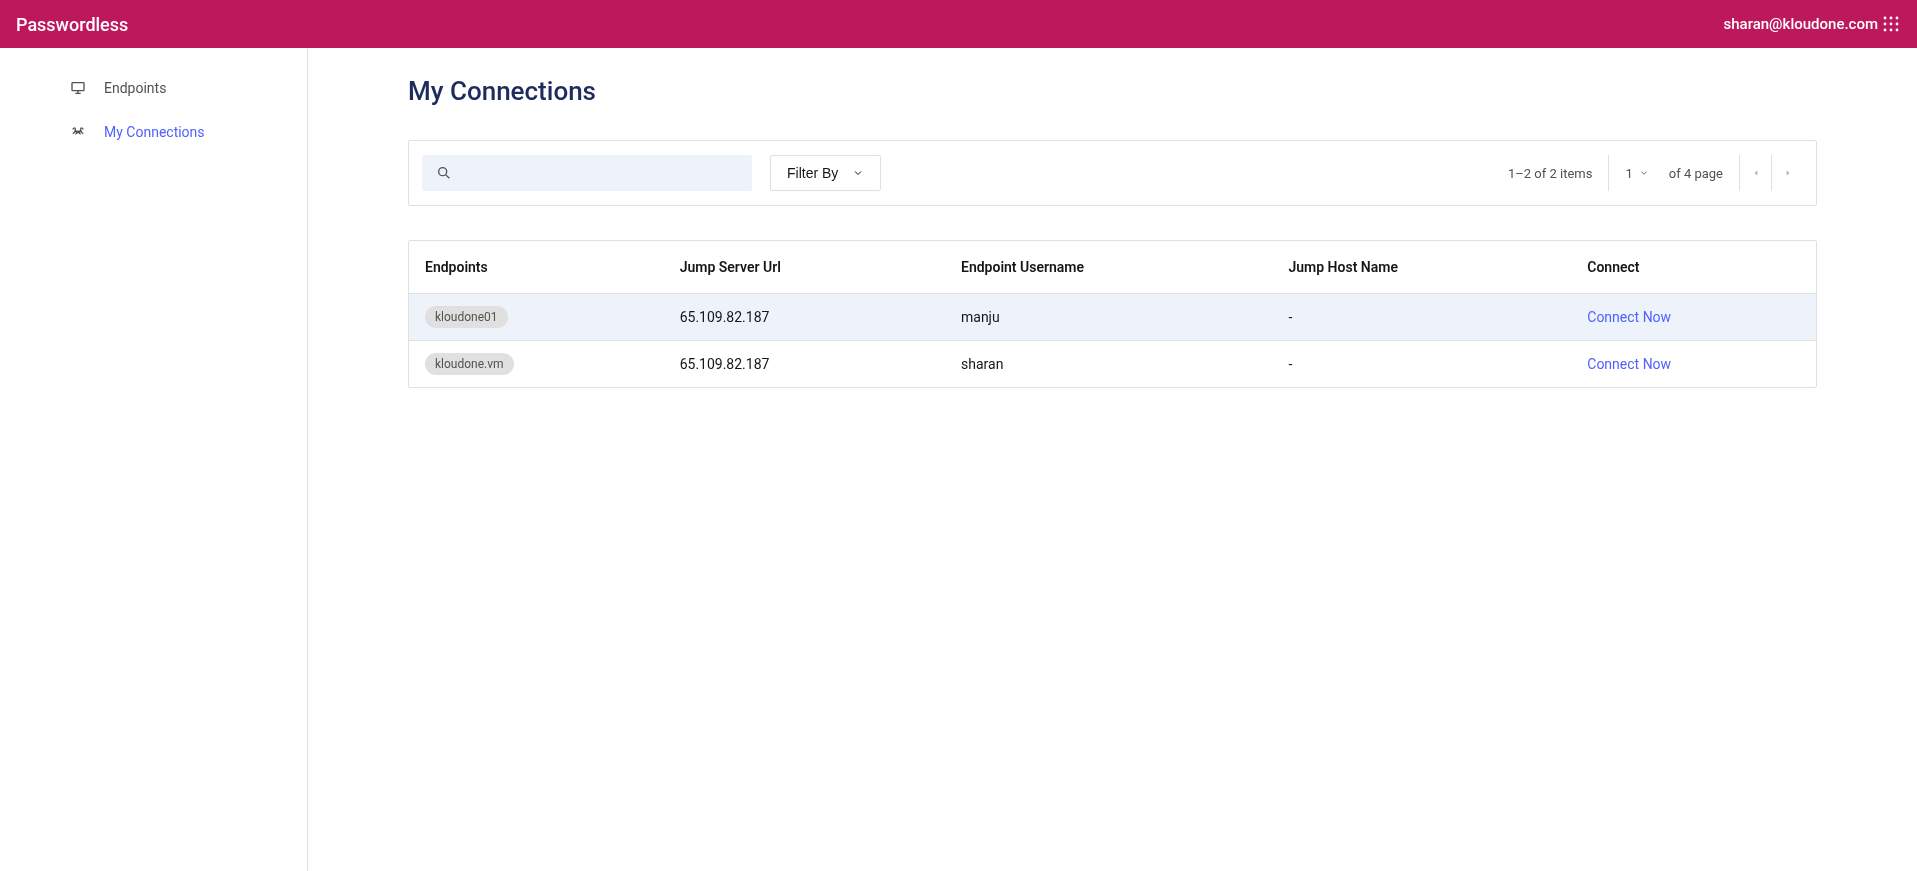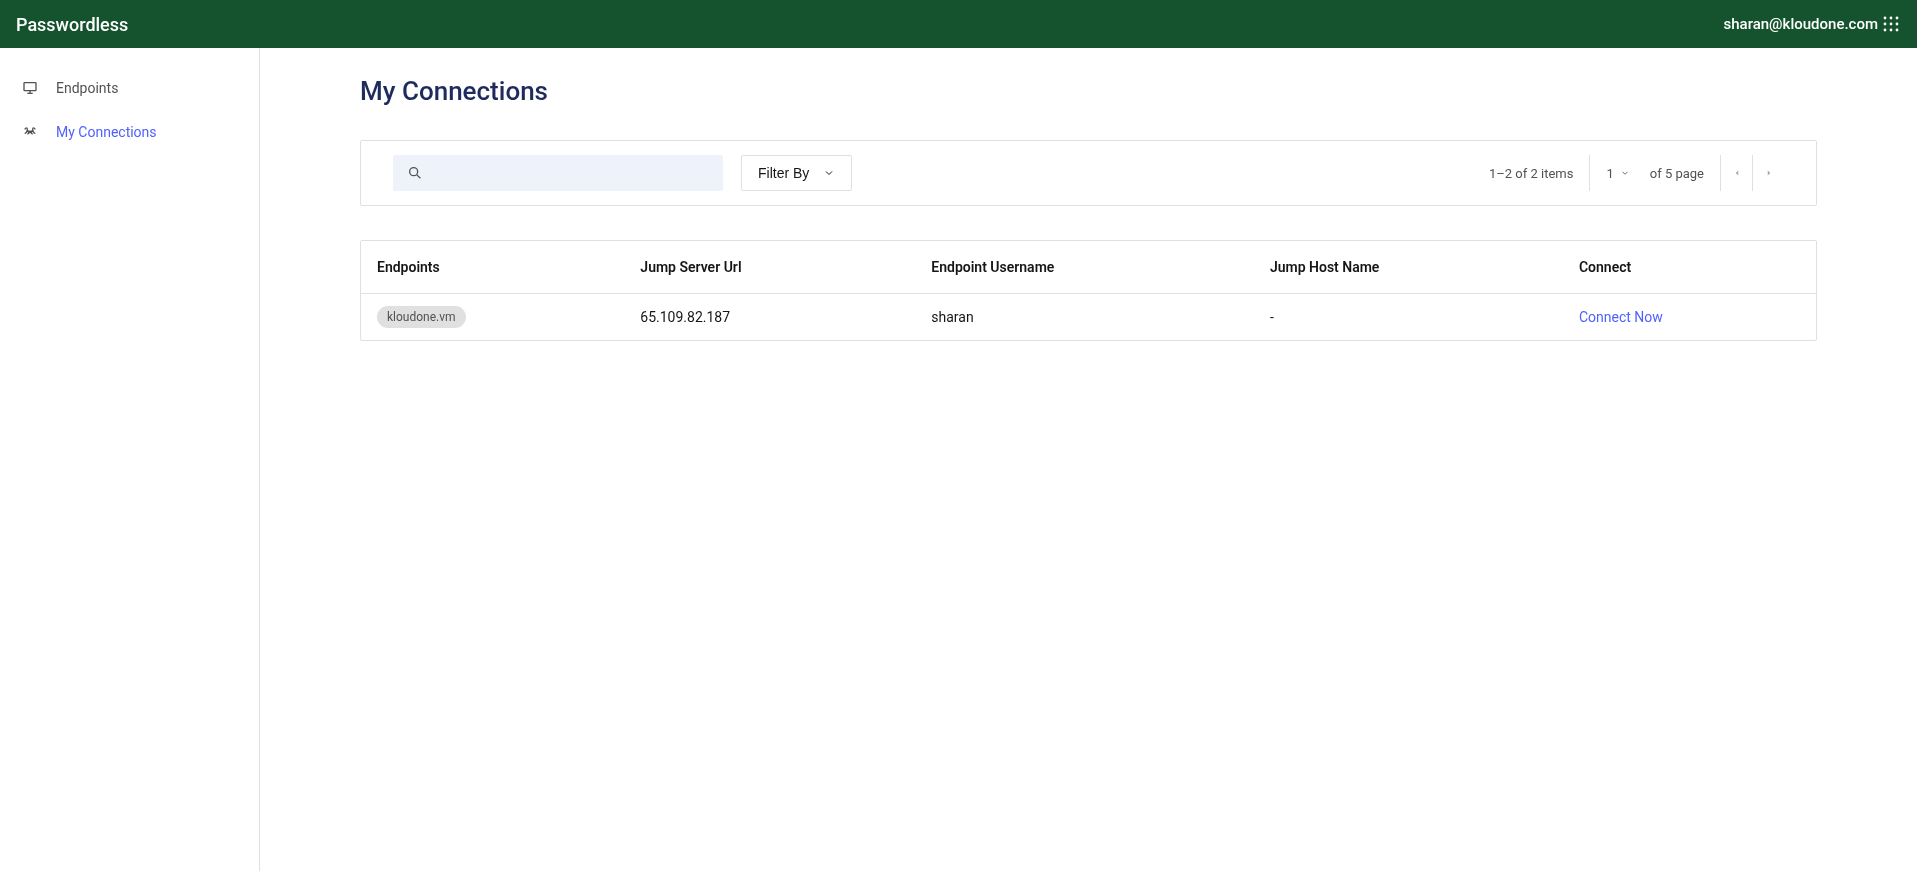--- a/index.html
+++ b/index.html
@@ -1,34 +1,34 @@
 <!DOCTYPE html>
 <html><head>
 <meta charset="utf-8">
 <style>
   * { box-sizing: border-box; margin: 0; padding: 0; }
   body { font-family: -apple-system, BlinkMacSystemFont, "Segoe UI", Roboto, Helvetica, Arial, sans-serif; background: #fff; color: #161616; }
   
-  .header { background: #14532d; height: 48px; display: flex; align-items: center; justify-content: space-between; padding: 0 16px; color: #fff; }
+  .header { background: #be185d; height: 48px; display: flex; align-items: center; justify-content: space-between; padding: 0 16px; color: #fff; }
   .brand { font-size: 18px; font-weight: 500; }
   .header-right { display: flex; align-items: center; gap: 3px; }
   .user-email { font-size: 15px; font-weight: 500; }
   .apps-icon { width: 20px; height: 20px; display: flex; align-items: center; justify-content: center; cursor: pointer; }
   
-  .layout { display: flex; height: calc(100vh - 48px); }
+  .layout { display: flex; height: calc(100vh - 48px); margin-left: 48px; }
   .sidebar { width: 260px; border-right: 1px solid #e0e0e0; padding-top: 18px; }
   .sidebar-item { display: flex; align-items: center; gap: 18px; padding: 14px 20px 14px 22px; font-size: 14px; color: #525252; cursor: pointer; }
   .sidebar-item.active { color: #4f62fe; }
   .sidebar-item .icon { width: 16px; height: 16px; display: flex; align-items: center; justify-content: center; color: #525252; }
   .sidebar-item.active .icon { color: #525252; }
   
   .main { flex: 1; padding: 28px 100px; overflow: auto; }
   .page-title { font-size: 26px; font-weight: 500; color: #1e2b5c; margin-bottom: 34px; }
   
-  .toolbar { border: 1px solid #e0e0e0; border-radius: 2px; padding: 14px 32px; display: flex; align-items: center; gap: 18px; margin-bottom: 34px; }
+  .toolbar { border: 1px solid #e0e0e0; border-radius: 2px; padding: 14px 13px; display: flex; align-items: center; gap: 18px; margin-bottom: 34px; }
   .search-box { background: #eef2fa; border: none; height: 36px; width: 330px; border-radius: 2px; display: flex; align-items: center; padding: 0 14px; }
   .search-box input { border: none; background: transparent; outline: none; flex: 1; font-size: 14px; margin-left: 8px; }
   .filter-btn { border: 1px solid #e0e0e0; background: #fff; height: 36px; padding: 0 16px; font-size: 14px; color: #161616; display: flex; align-items: center; gap: 14px; cursor: pointer; border-radius: 2px; }
   .toolbar-spacer { flex: 1; }
   .pager { display: flex; align-items: center; gap: 0; font-size: 13px; color: #525252; }
   .pager-section { padding: 0 16px; height: 36px; display: flex; align-items: center; border-left: 1px solid #e0e0e0; gap: 6px; }
   .pager-section:first-child { border-left: none; }
   .pager-btn { width: 32px; height: 36px; border: none; border-left: 1px solid #e0e0e0; background: transparent; display: flex; align-items: center; justify-content: center; cursor: pointer; color: #a8a8a8; }
   .page-select { display: flex; align-items: center; gap: 6px; }
   
@@ -114,21 +114,21 @@
         <div class="pager-section">1–2 of 2 items</div>
         <div class="pager-section">
           <span class="page-select">
             <span>1</span>
             <span>
               <svg width="10" height="10" viewBox="0 0 24 24" fill="none" stroke="#525252" stroke-width="2">
                   <path d="M6 9l6 6 6-6"></path>
                 </svg>
             </span>
           </span>
-          <span style="margin-left:14px">of 5 page</span>
+          <span style="margin-left:14px">of 4 page</span>
         </div>
         <button class="pager-btn">
           <svg width="10" height="10" viewBox="0 0 24 24" fill="currentColor">
               <path d="M15 6l-6 6 6 6z"></path>
             </svg>
         </button>
         <button class="pager-btn">
           <svg width="10" height="10" viewBox="0 0 24 24" fill="currentColor">
               <path d="M9 6l6 6-6 6z"></path>
             </svg>
@@ -141,20 +141,27 @@
         <thead>
           <tr>
             <th>Endpoints</th>
             <th>Jump Server Url</th>
             <th>Endpoint Username</th>
             <th>Jump Host Name</th>
             <th>Connect</th>
           </tr>
         </thead>
         <tbody id="table-body">
+            <tr class="highlight">
+              <td><span class="pill">kloudone01</span></td>
+              <td>65.109.82.187</td>
+              <td>manju</td>
+              <td>-</td>
+              <td><span class="connect-link">Connect Now</span></td>
+            </tr>
             <tr>
               <td><span class="pill">kloudone.vm</span></td>
               <td>65.109.82.187</td>
               <td>sharan</td>
               <td>-</td>
               <td><span class="connect-link">Connect Now</span></td>
             </tr>
           </tbody>
       </table>
     </div>

